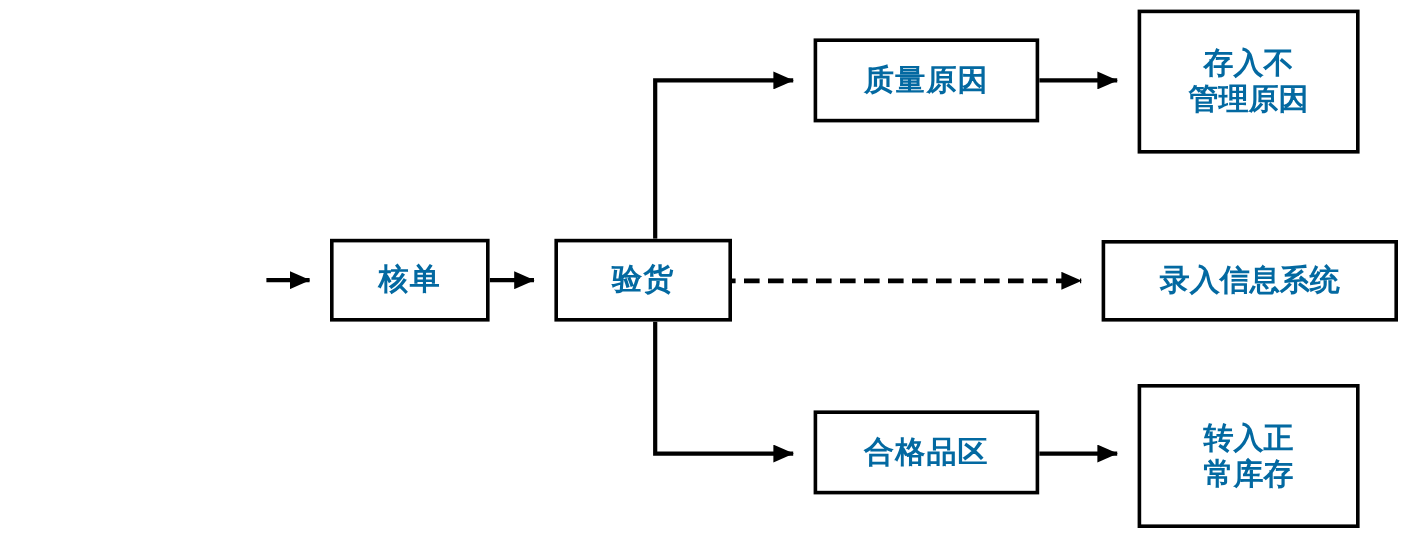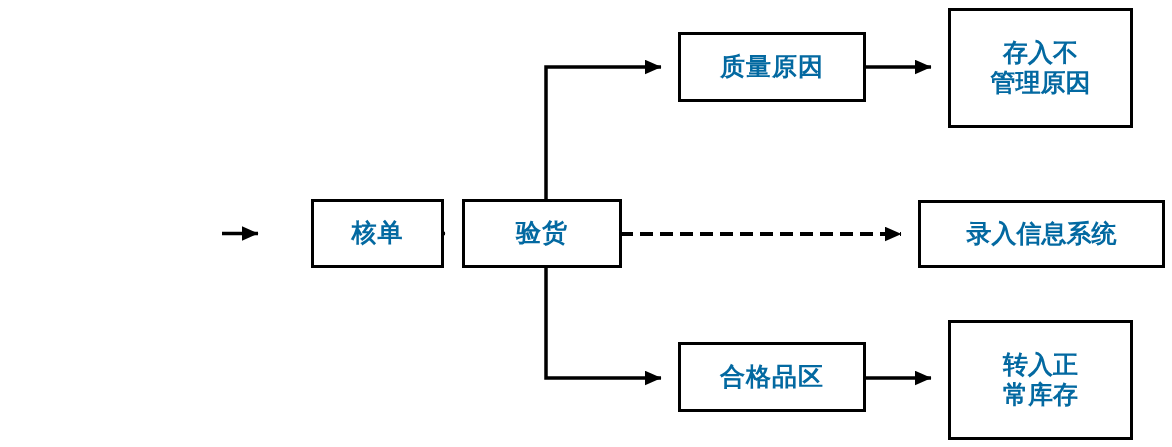--- a/index.html
+++ b/index.html
@@ -72,25 +72,25 @@
     <path d="M 546 268 L 546 378 L 661 378" fill="none" stroke="#000000" stroke-width="3.5" marker-end="url(#arrowheadBig)"></path>
 
     <line x1="600" y1="234" x2="901" y2="234" stroke="#000000" stroke-width="4" stroke-dasharray="13 7" marker-end="url(#arrowheadBig)"></line>
 
     <line x1="866" y1="67" x2="931" y2="67" stroke="#000000" stroke-width="3.5" marker-end="url(#arrowheadBig)"></line>
 
     <line x1="866" y1="378" x2="931" y2="378" stroke="#000000" stroke-width="3.5" marker-end="url(#arrowheadBig)"></line>
   </svg>
 
 
-  <div class="node" style="left:275px; top:199px; width:133px; height:69px;margin-left:36px;">
+  <div class="node" style="left:275px; top:199px; width:133px; height:69px;">
     <span class="node-label">核单</span>
   </div>
 
-  <div class="node" style="left:462px; top:199px; width:160px; height:69px;">
+  <div class="node" style="left:462px; top:199px; width:148px; height:69px;">
     <span class="node-label">验货</span>
   </div>
 
   <div class="node" style="left:678px; top:32px; width:188px; height:70px;">
     <span class="node-label">质量原因</span>
   </div>
 
   <div class="node" style="left:678px; top:342px; width:188px; height:70px;">
     <span class="node-label">合格品区</span>
   </div>

